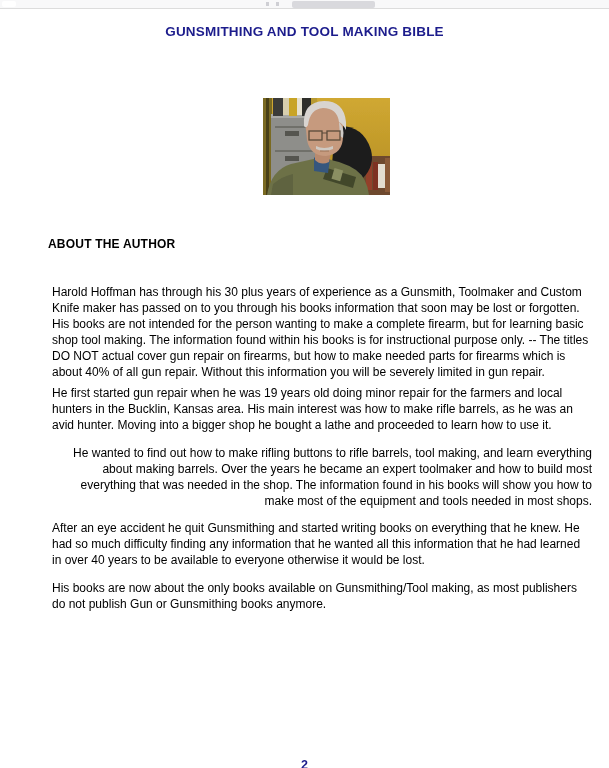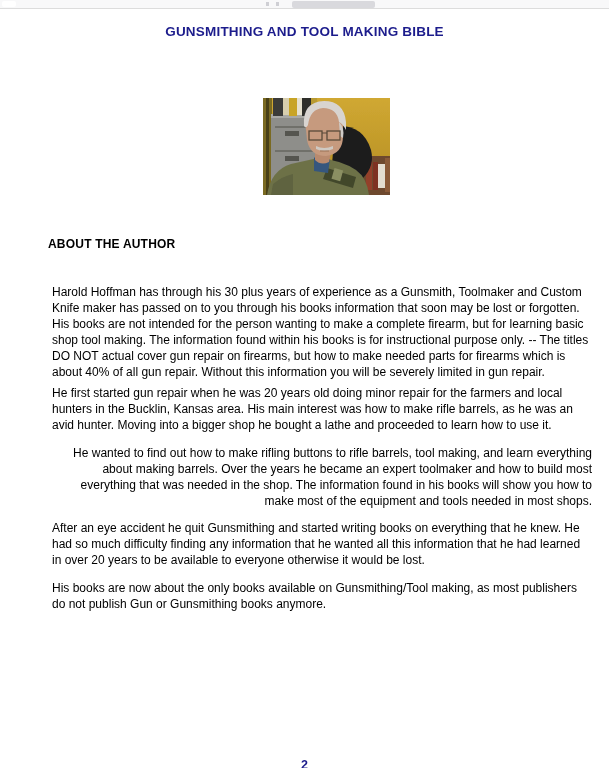--- a/index.html
+++ b/index.html
@@ -137,19 +137,19 @@
       <path d="M53 48 Q61 52 70 48 L70 51 Q61 55 53 51 Z" fill="#cfc9c2"></path>
       <line x1="57" y1="53" x2="66" y2="53" stroke="#9a7258" stroke-width="1"></line>
     </g>
   </g>
 </svg>
 
 <div class="section-heading">ABOUT THE AUTHOR</div>
 
 <main>
   <p class="para p1">Harold Hoffman has through his 30 plus years of experience as a Gunsmith, Toolmaker and Custom Knife maker has passed on to you through his books information that soon may be lost or forgotten. His books are not intended for the person wanting to make a complete firearm, but for learning basic shop tool making. The information found within his books is for instructional purpose only. -- The titles DO NOT actual cover gun repair on firearms, but how to make needed parts for firearms which is about 40% of all gun repair. Without this information you will be severely limited in gun repair.</p>
-  <p class="para p2">He first started gun repair when he was 20 years old doing minor repair for the farmers and local hunters in the Bucklin, Kansas area. His main interest was how to make rifle barrels, as he was an avid hunter. Moving into a bigger shop he bought a lathe and proceeded to learn how to use it.</p>
+  <p class="para p2">He first started gun repair when he was 19 years old doing minor repair for the farmers and local hunters in the Bucklin, Kansas area. His main interest was how to make rifle barrels, as he was an avid hunter. Moving into a bigger shop he bought a lathe and proceeded to learn how to use it.</p>
   <p class="para p3">He wanted to find out how to make rifling buttons to rifle barrels, tool making, and learn everything about making barrels. Over the years he became an expert toolmaker and how to build most everything that was needed in the shop. The information found in his books will show you how to make most of the equipment and tools needed in most shops.</p>
-  <p class="para p4">After an eye accident he quit Gunsmithing and started writing books on everything that he knew. He had so much difficulty finding any information that he wanted all this information that he had learned in over 20 years to be available to everyone otherwise it would be lost.</p>
+  <p class="para p4">After an eye accident he quit Gunsmithing and started writing books on everything that he knew. He had so much difficulty finding any information that he wanted all this information that he had learned in over 40 years to be available to everyone otherwise it would be lost.</p>
   <p class="para p5">His books are now about the only books available on Gunsmithing/Tool making, as most publishers do not publish Gun or Gunsmithing books anymore.</p>
 </main>
 
 <div class="page-number">2</div>
 
 </body></html>

